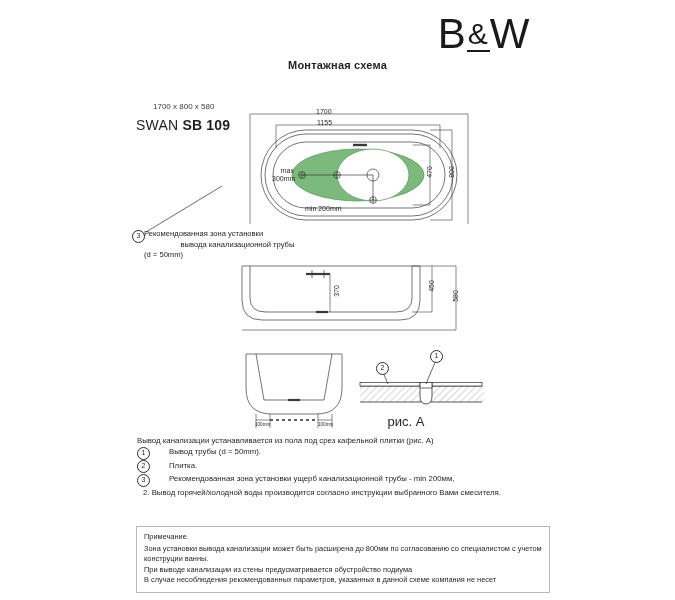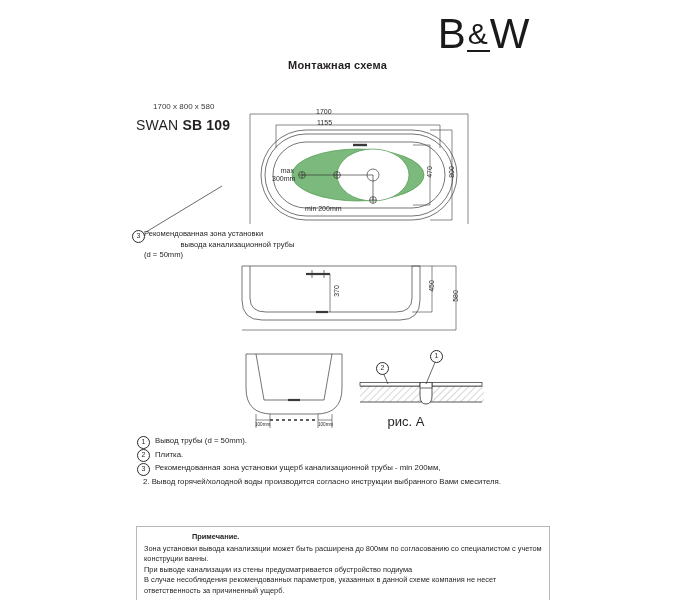--- a/index.html
+++ b/index.html
@@ -115,37 +115,37 @@
     width: 420px;
     font-size: 7.8px;
     line-height: 11.4px;
     color: #1f1f1f;
   }
   #instructions .ln { display: block; white-space: nowrap; }
   #instructions .ind { padding-left: 6px; }
   #instructions .bullet-line {
     display: flex;
     align-items: flex-start;
-    gap: 5px;
+    gap: 19px;
     white-space: nowrap;
   }
   #instructions .bullet-line .circnum { flex: none; margin-top: .5px; }
 
   
   #note-box {
     left: 136px; top: 526px;
     width: 414px;
     border: 1px solid #b9b9b9;
     padding: 5px 7px 6px 7px;
     box-sizing: border-box;
     font-size: 7.4px;
     line-height: 10.6px;
     color: #1f1f1f;
   }
-  #note-box .note-title { font-weight: 700; display:block; margin-bottom: 1px; margin-left: 48px;}
+  #note-box .note-title { font-weight: 400; display:block; margin-bottom: 1px;}
   #note-box .ln { display: block; }
 </style>
 </head>
 <body>
 
 <div id="page">
 
   <div id="brand-logo" class="abs"><span>B</span><span class="amp">&amp;</span><span>W</span></div>
 
   <div id="doc-title" class="abs">Монтажная схема</div>
@@ -298,20 +298,21 @@
     <line x1="62" y1="40" x2="74" y2="40" stroke="#2b2b2b" stroke-width="0.7"></line>
 
     <line x1="68" y1="36" x2="78" y2="12" stroke="#2b2b2b" stroke-width="0.7"></line>
     <line x1="30" y1="36" x2="24" y2="22" stroke="#2b2b2b" stroke-width="0.7"></line>
   </svg>
   <div class="abs circnum" style="left:430px; top:350px;">1</div>
   <div class="abs circnum" style="left:376px; top:362px;">2</div>
   <div id="figA-caption" class="abs">рис. А</div>
 
   <div id="instructions" class="abs">
+    <span class="ln">Вывод канализации устанавливается из пола под срез кафельной плитки (рис. А)</span>
     <span class="bullet-line">
       <span class="circnum">1</span>
       <span>Вывод трубы (d = 50mm).</span>
     </span>
     <span class="bullet-line">
       <span class="circnum">2</span>
       <span>Плитка.</span>
     </span>
     <span class="bullet-line">
       <span class="circnum">3</span>
@@ -319,16 +320,15 @@
     </span>
     <span class="ln ind">2. Вывод горячей/холодной воды производится согласно инструкции выбранного Вами смесителя.</span>
   </div>
 
   <div id="note-box" class="abs">
     <span class="note-title">Примечание.</span>
     <span class="ln">Зона установки вывода канализации может быть расширена до 800мм по согласованию со специалистом с учетом</span>
     <span class="ln">конструции ванны.</span>
     <span class="ln">При выводе канализации из стены предусматривается обустройство подиума</span>
     <span class="ln">В случае несоблюдения рекомендованных параметров, указанных в данной схеме компания не несет</span>
-    <span class="ln">ответственность за причиненный ущерб.</span>
   </div>
 
 </div>
 
 </body></html>

